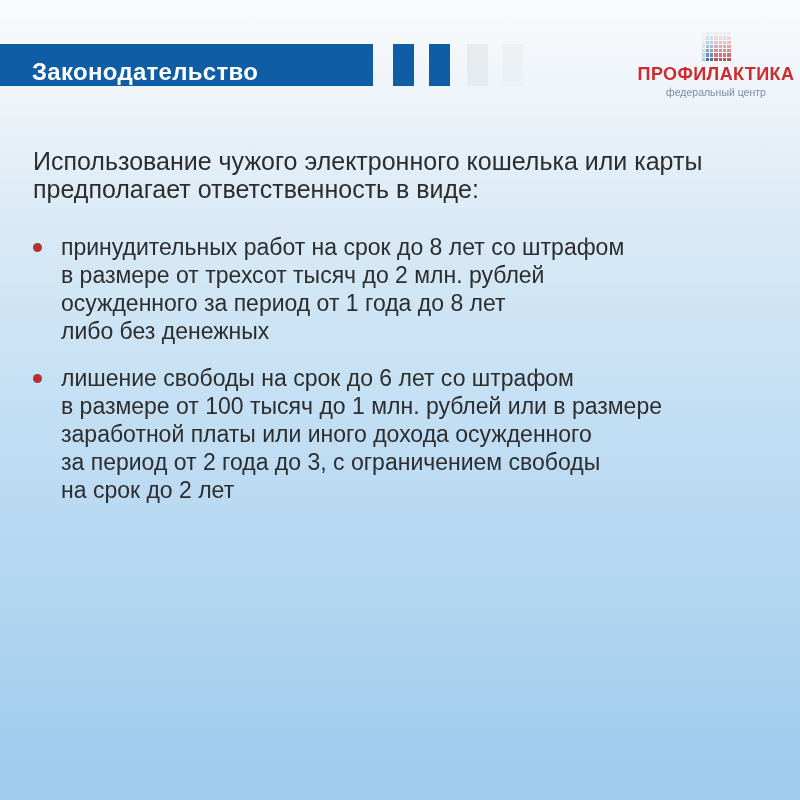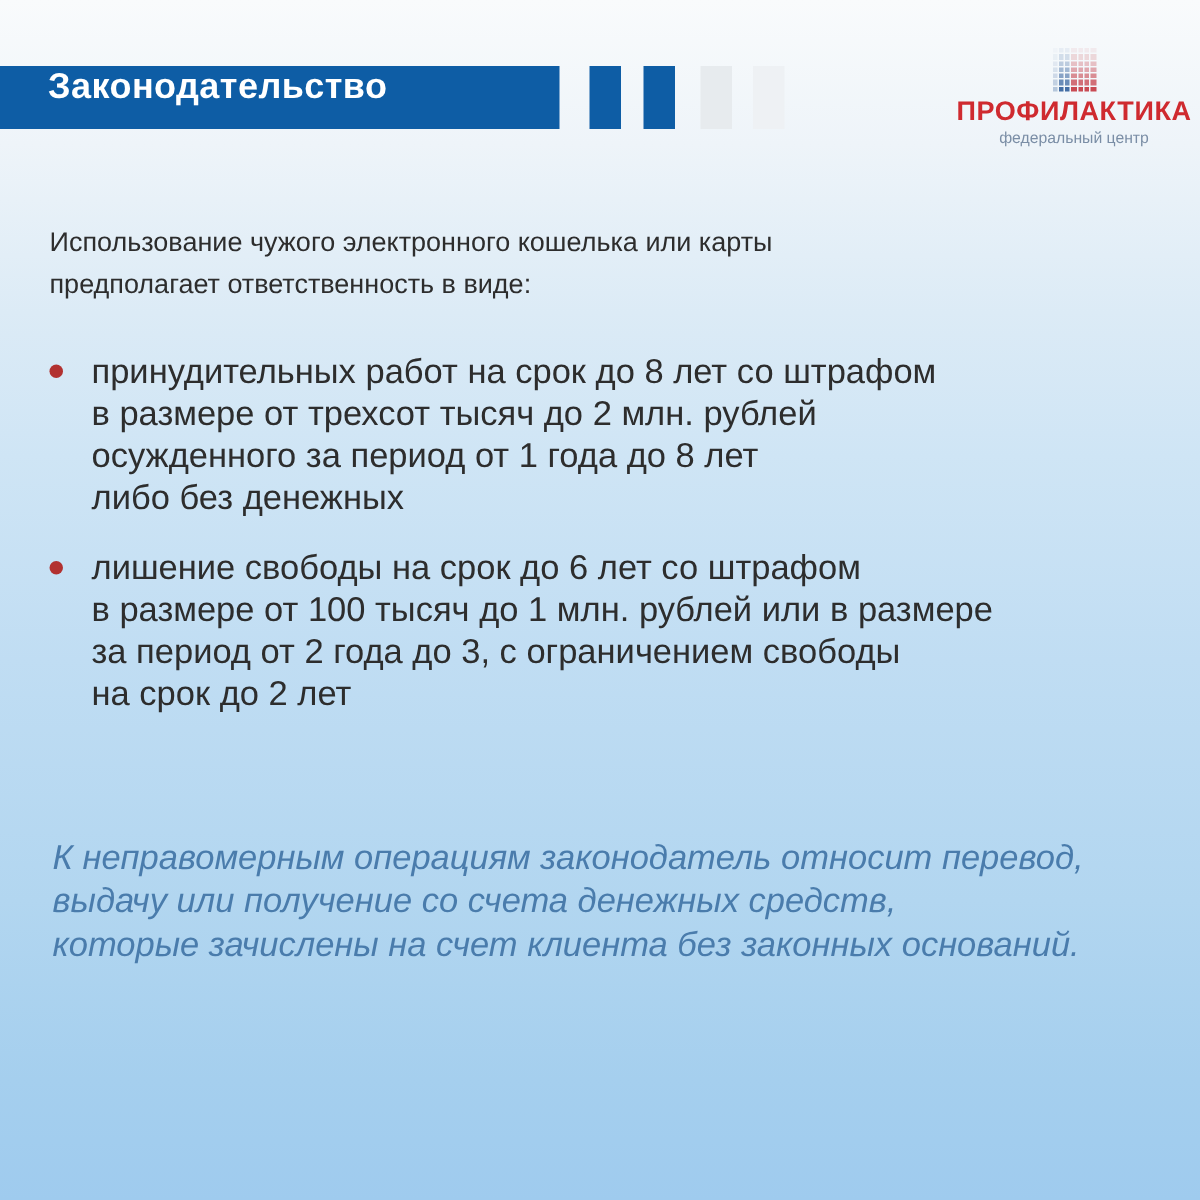--- a/index.html
+++ b/index.html
@@ -24,21 +24,21 @@
       #cfe5f5 38%, #c0ddf3 55%, #b2d6f0 75%,
       #a5cfee 90%, #9fcbee 100%);
     overflow:hidden;
   }
 
   
   .banner{
     position:absolute; left:0; top:44px;
     width:373px; height:42px;
     background:var(--banner);
-    display:flex; align-items:flex-start;
+    display:flex; align-items:flex-end;
     padding-left:32px;
   }
   .banner-title{
     color:#ffffff; font-size:24px; font-weight:bold;
     letter-spacing:0.3px; white-space:nowrap;
   }
   .bar{
     position:absolute; top:44px; height:42px; width:21px;
   }
   .bar1{ left:393px; } .bar2{ left:429px; }
@@ -64,21 +64,21 @@
   }
   .logo-sub{
     color:var(--logo-sub); font-size:10.5px; margin-top:1px;
     white-space:nowrap;
   }
 
   
   .intro{
     position:absolute; left:33px; top:147px;
     color:var(--body-text);
-    font-size:18px; line-height:28px;
+    font-size:25px; line-height:28px;
     white-space:nowrap;
   }
   .bullets{
     position:absolute; left:33px; top:233px;
   }
   .bullet{
     display:flex; align-items:flex-start;
     margin-bottom:19px;
   }
   .dot{
@@ -182,25 +182,21 @@
         <div>в размере от трехсот тысяч до 2 млн. рублей</div>
         <div>осужденного за период от 1 года до 8 лет</div>
         <div>либо без денежных</div>
       </div>
     </div>
     <div class="bullet">
       <span class="dot"></span>
       <div class="bullet-text">
         <div>лишение свободы на срок до 6 лет со штрафом</div>
         <div>в размере от 100 тысяч до 1 млн. рублей или в размере</div>
+        <div>заработной платы или иного дохода осужденного</div>
         <div>за период от 2 года до 3, с ограничением свободы</div>
         <div>на срок до 2 лет</div>
       </div>
     </div>
   </div>
 
-  <div class="note">
-    <div>К неправомерным операциям законодатель относит перевод,</div>
-    <div>выдачу или получение со счета денежных средств,</div>
-    <div>которые зачислены на счет клиента без законных оснований.</div>
-  </div>
 
 </div>
 
 </body></html>

